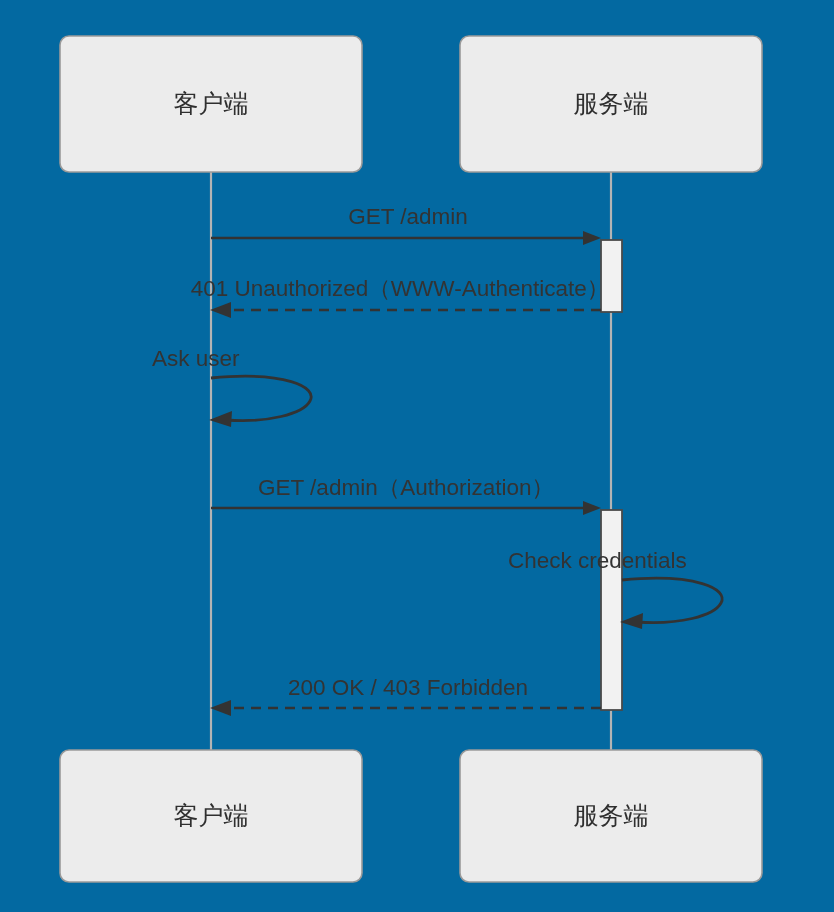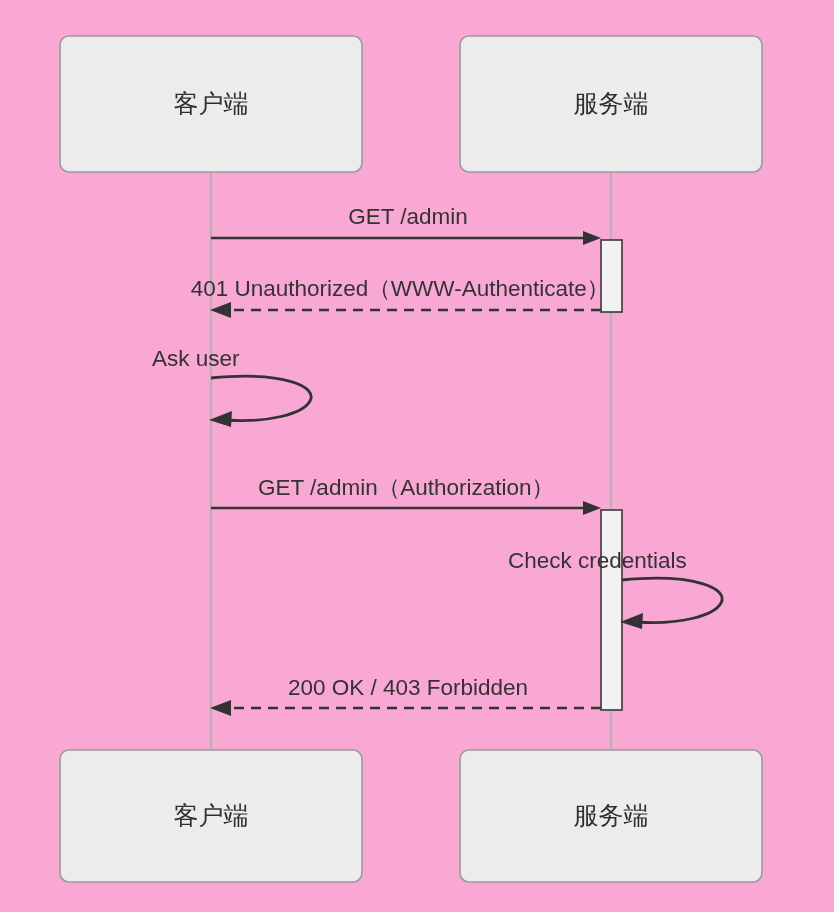--- a/index.html
+++ b/index.html
@@ -7,21 +7,21 @@
     padding: 0;
     background: #ffffff;
   }
   body {
     font-family: "Liberation Sans", "DejaVu Sans", sans-serif;
   }
   #diagram-root {
     position: relative;
     width: 834px;
     height: 912px;
-    background: #f9a8d4;
+    background: #0369a1;
     overflow: hidden;
   }
   #seq-svg {
     position: absolute;
     top: 0;
     left: 0;
     width: 834px;
     height: 912px;
   }
   .participant-box {

